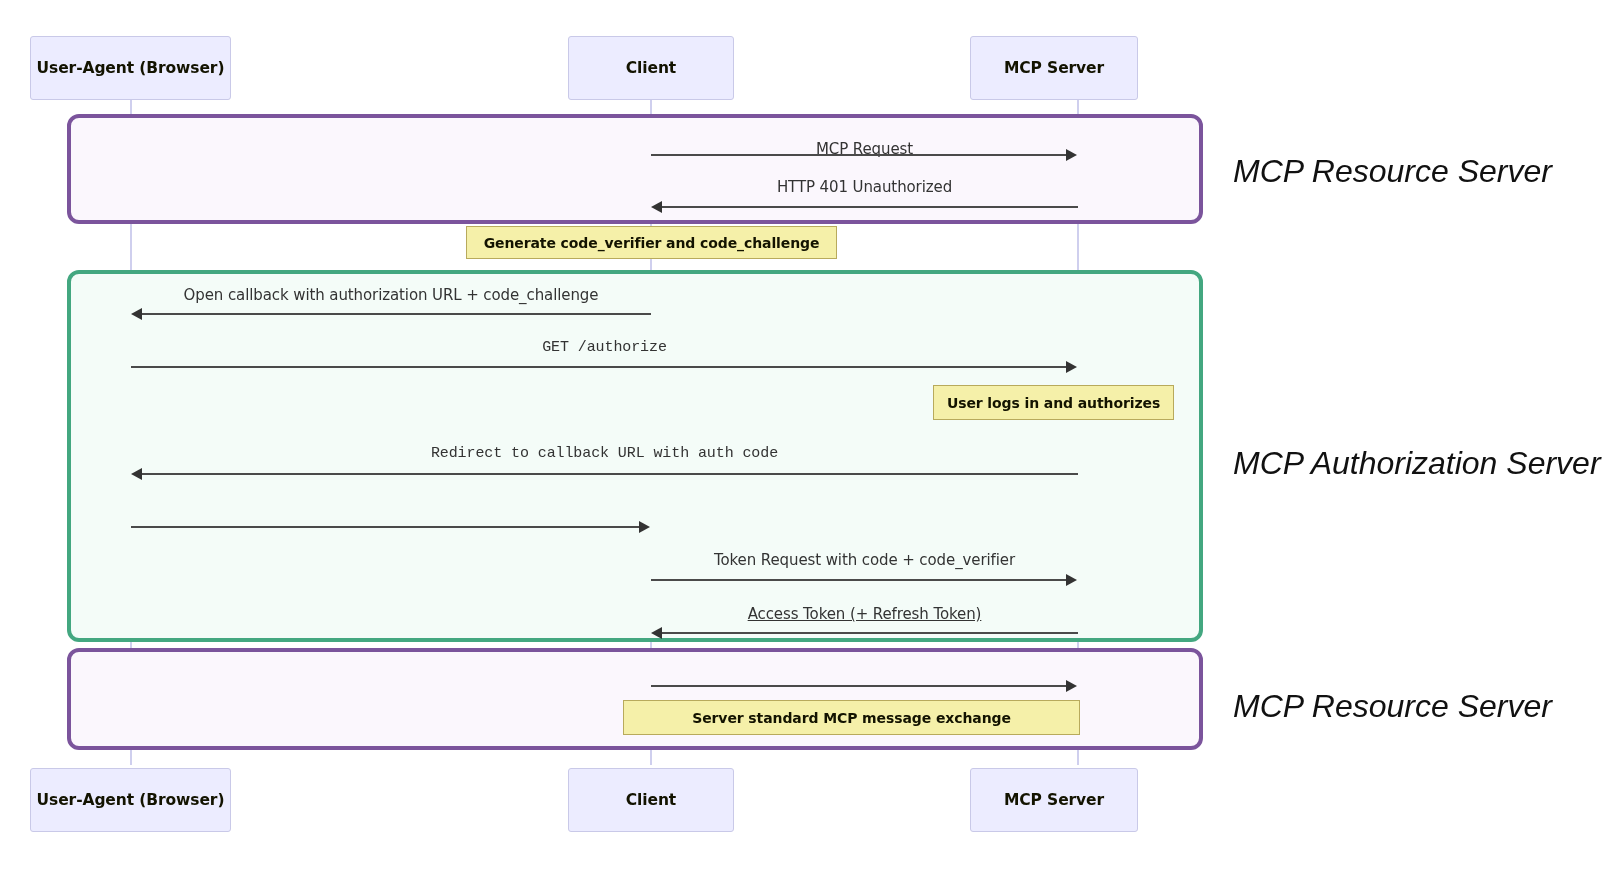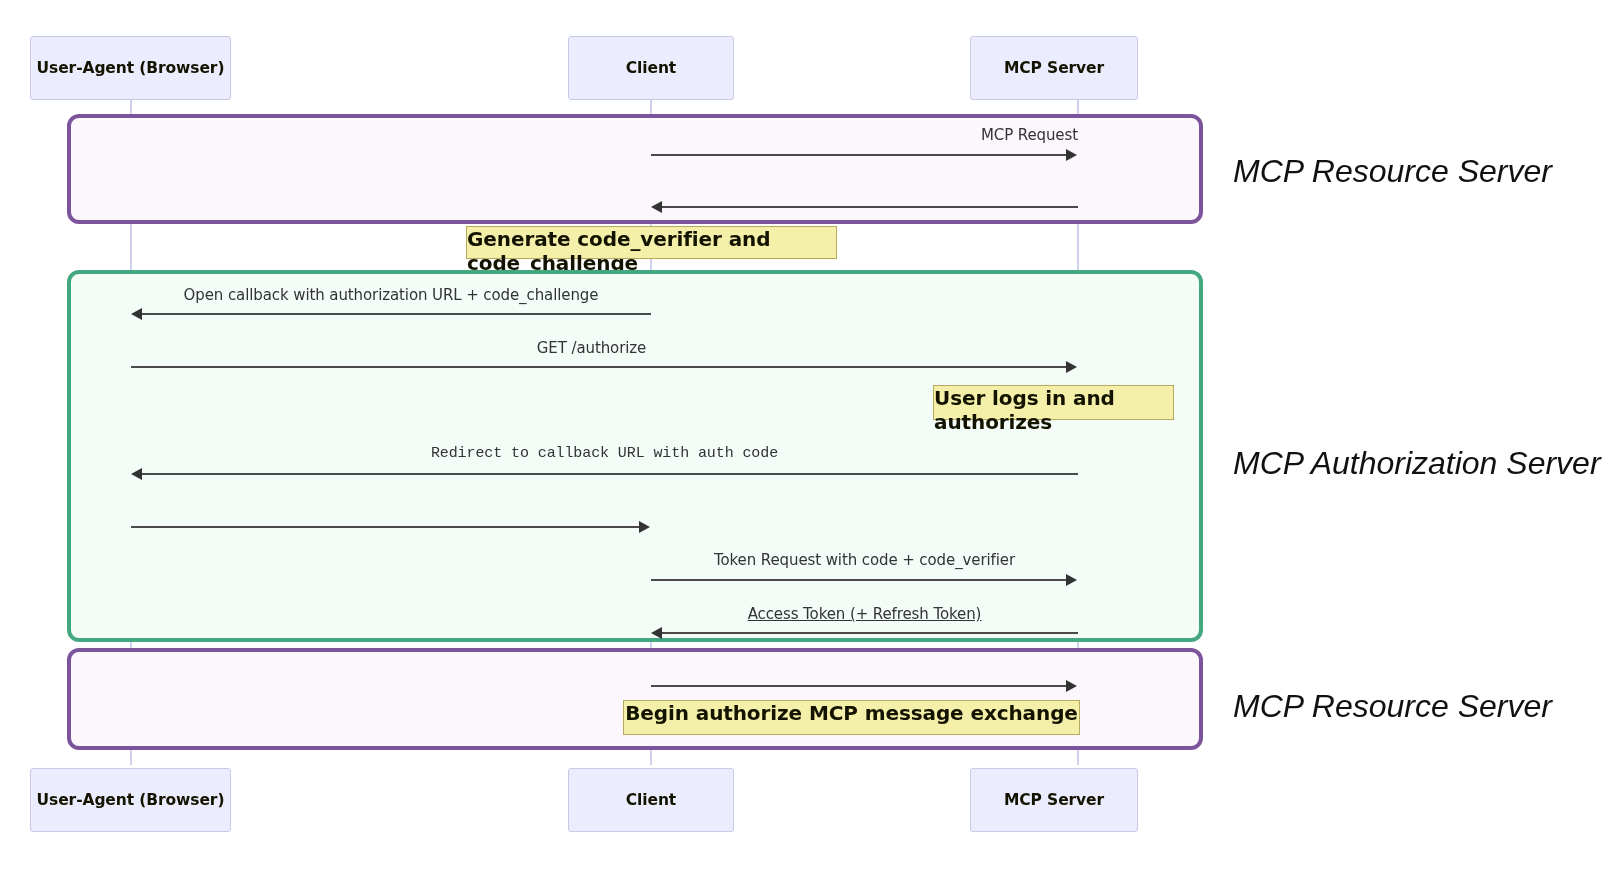--- a/index.html
+++ b/index.html
@@ -93,23 +93,23 @@
     text-align: center;
     letter-spacing: -0.1px;
   }
 
   
   .note {
     position: absolute;
     background: #F5F0A9;
     border: 1px solid #B8AA5C;
     display: flex;
-    align-items: flex-start;
+    align-items: center;
     justify-content: center;
-    font-size: 20px;
+    font-size: 14px;
     font-weight: bold;
     color: #131300;
     box-sizing: border-box;
     letter-spacing: -0.1px;
   }
 </style>
 </head>
 <body>
 
 <div id="canvas">
@@ -124,39 +124,40 @@
   <div class="participant" style="left:568px; top:36px; width:166px; height:64px;">
     <span>Client</span>
   </div>
   <div class="participant" style="left:970px; top:36px; width:168px; height:64px;">
     <span>MCP Server</span>
   </div>
 
   <div class="section purple" style="left:67px; top:114px; width:1136px; height:110px;"></div>
   <div class="section-label" style="left:1233px; top:153px;">MCP Resource Server</div>
 
-  <div class="msg-label" style="left:651px; top:126px; width:427px;text-align:right;">MCP Request</div>
+  <div class="msg-label" style="left:651px; top:140px; width:427px;">MCP Request</div>
   <div class="msg" style="left:651px; top:154px; width:416px;"></div>
   <div class="arrowhead right" style="left:1066px; top:149px;"></div>
 
+  <div class="msg-label" style="left:651px; top:178px; width:427px;">HTTP 401 Unauthorized</div>
   <div class="msg" style="left:662px; top:206px; width:416px;"></div>
   <div class="arrowhead left" style="left:651px; top:201px;"></div>
 
   <div class="note" style="left:466px; top:226px; width:371px; height:33px;">
     <span>Generate code_verifier and code_challenge</span>
   </div>
 
   <div class="section green" style="left:67px; top:270px; width:1136px; height:372px;"></div>
   <div class="section-label" style="left:1233px; top:445px;">MCP Authorization Server</div>
 
   <div class="msg-label" style="left:131px; top:286px; width:520px;">Open callback with authorization URL + code_challenge</div>
   <div class="msg" style="left:142px; top:313px; width:509px;"></div>
   <div class="arrowhead left" style="left:131px; top:308px;"></div>
 
-  <div class="msg-label" style="left:118px; top:339px; width:947px;">GET /authorize</div>
+  <div class="msg-label" style="left:131px; top:339px; width:947px;font-family:Liberation Mono, monospace;">GET /authorize</div>
   <div class="msg" style="left:131px; top:366px; width:936px;"></div>
   <div class="arrowhead right" style="left:1066px; top:361px;"></div>
 
   <div class="note" style="left:933px; top:385px; width:241px; height:35px;">
     <span>User logs in and authorizes</span>
   </div>
 
   <div class="msg-label" style="left:131px; top:445px; width:947px;font-family:Liberation Mono, monospace;">Redirect to callback URL with auth code</div>
   <div class="msg" style="left:142px; top:473px; width:936px;"></div>
   <div class="arrowhead left" style="left:131px; top:468px;"></div>
@@ -172,21 +173,21 @@
   <div class="msg" style="left:662px; top:632px; width:416px;"></div>
   <div class="arrowhead left" style="left:651px; top:627px;"></div>
 
   <div class="section purple" style="left:67px; top:648px; width:1136px; height:102px;"></div>
   <div class="section-label" style="left:1233px; top:688px;">MCP Resource Server</div>
 
   <div class="msg" style="left:651px; top:685px; width:416px;"></div>
   <div class="arrowhead right" style="left:1066px; top:680px;"></div>
 
   <div class="note" style="left:623px; top:700px; width:457px; height:35px;">
-    <span>Begin authorize MCP message exchange</span>
+    <span>Server standard MCP message exchange</span>
   </div>
 
   <div class="participant" style="left:30px; top:768px; width:201px; height:64px;">
     <span>User-Agent (Browser)</span>
   </div>
   <div class="participant" style="left:568px; top:768px; width:166px; height:64px;">
     <span>Client</span>
   </div>
   <div class="participant" style="left:970px; top:768px; width:168px; height:64px;">
     <span>MCP Server</span>

